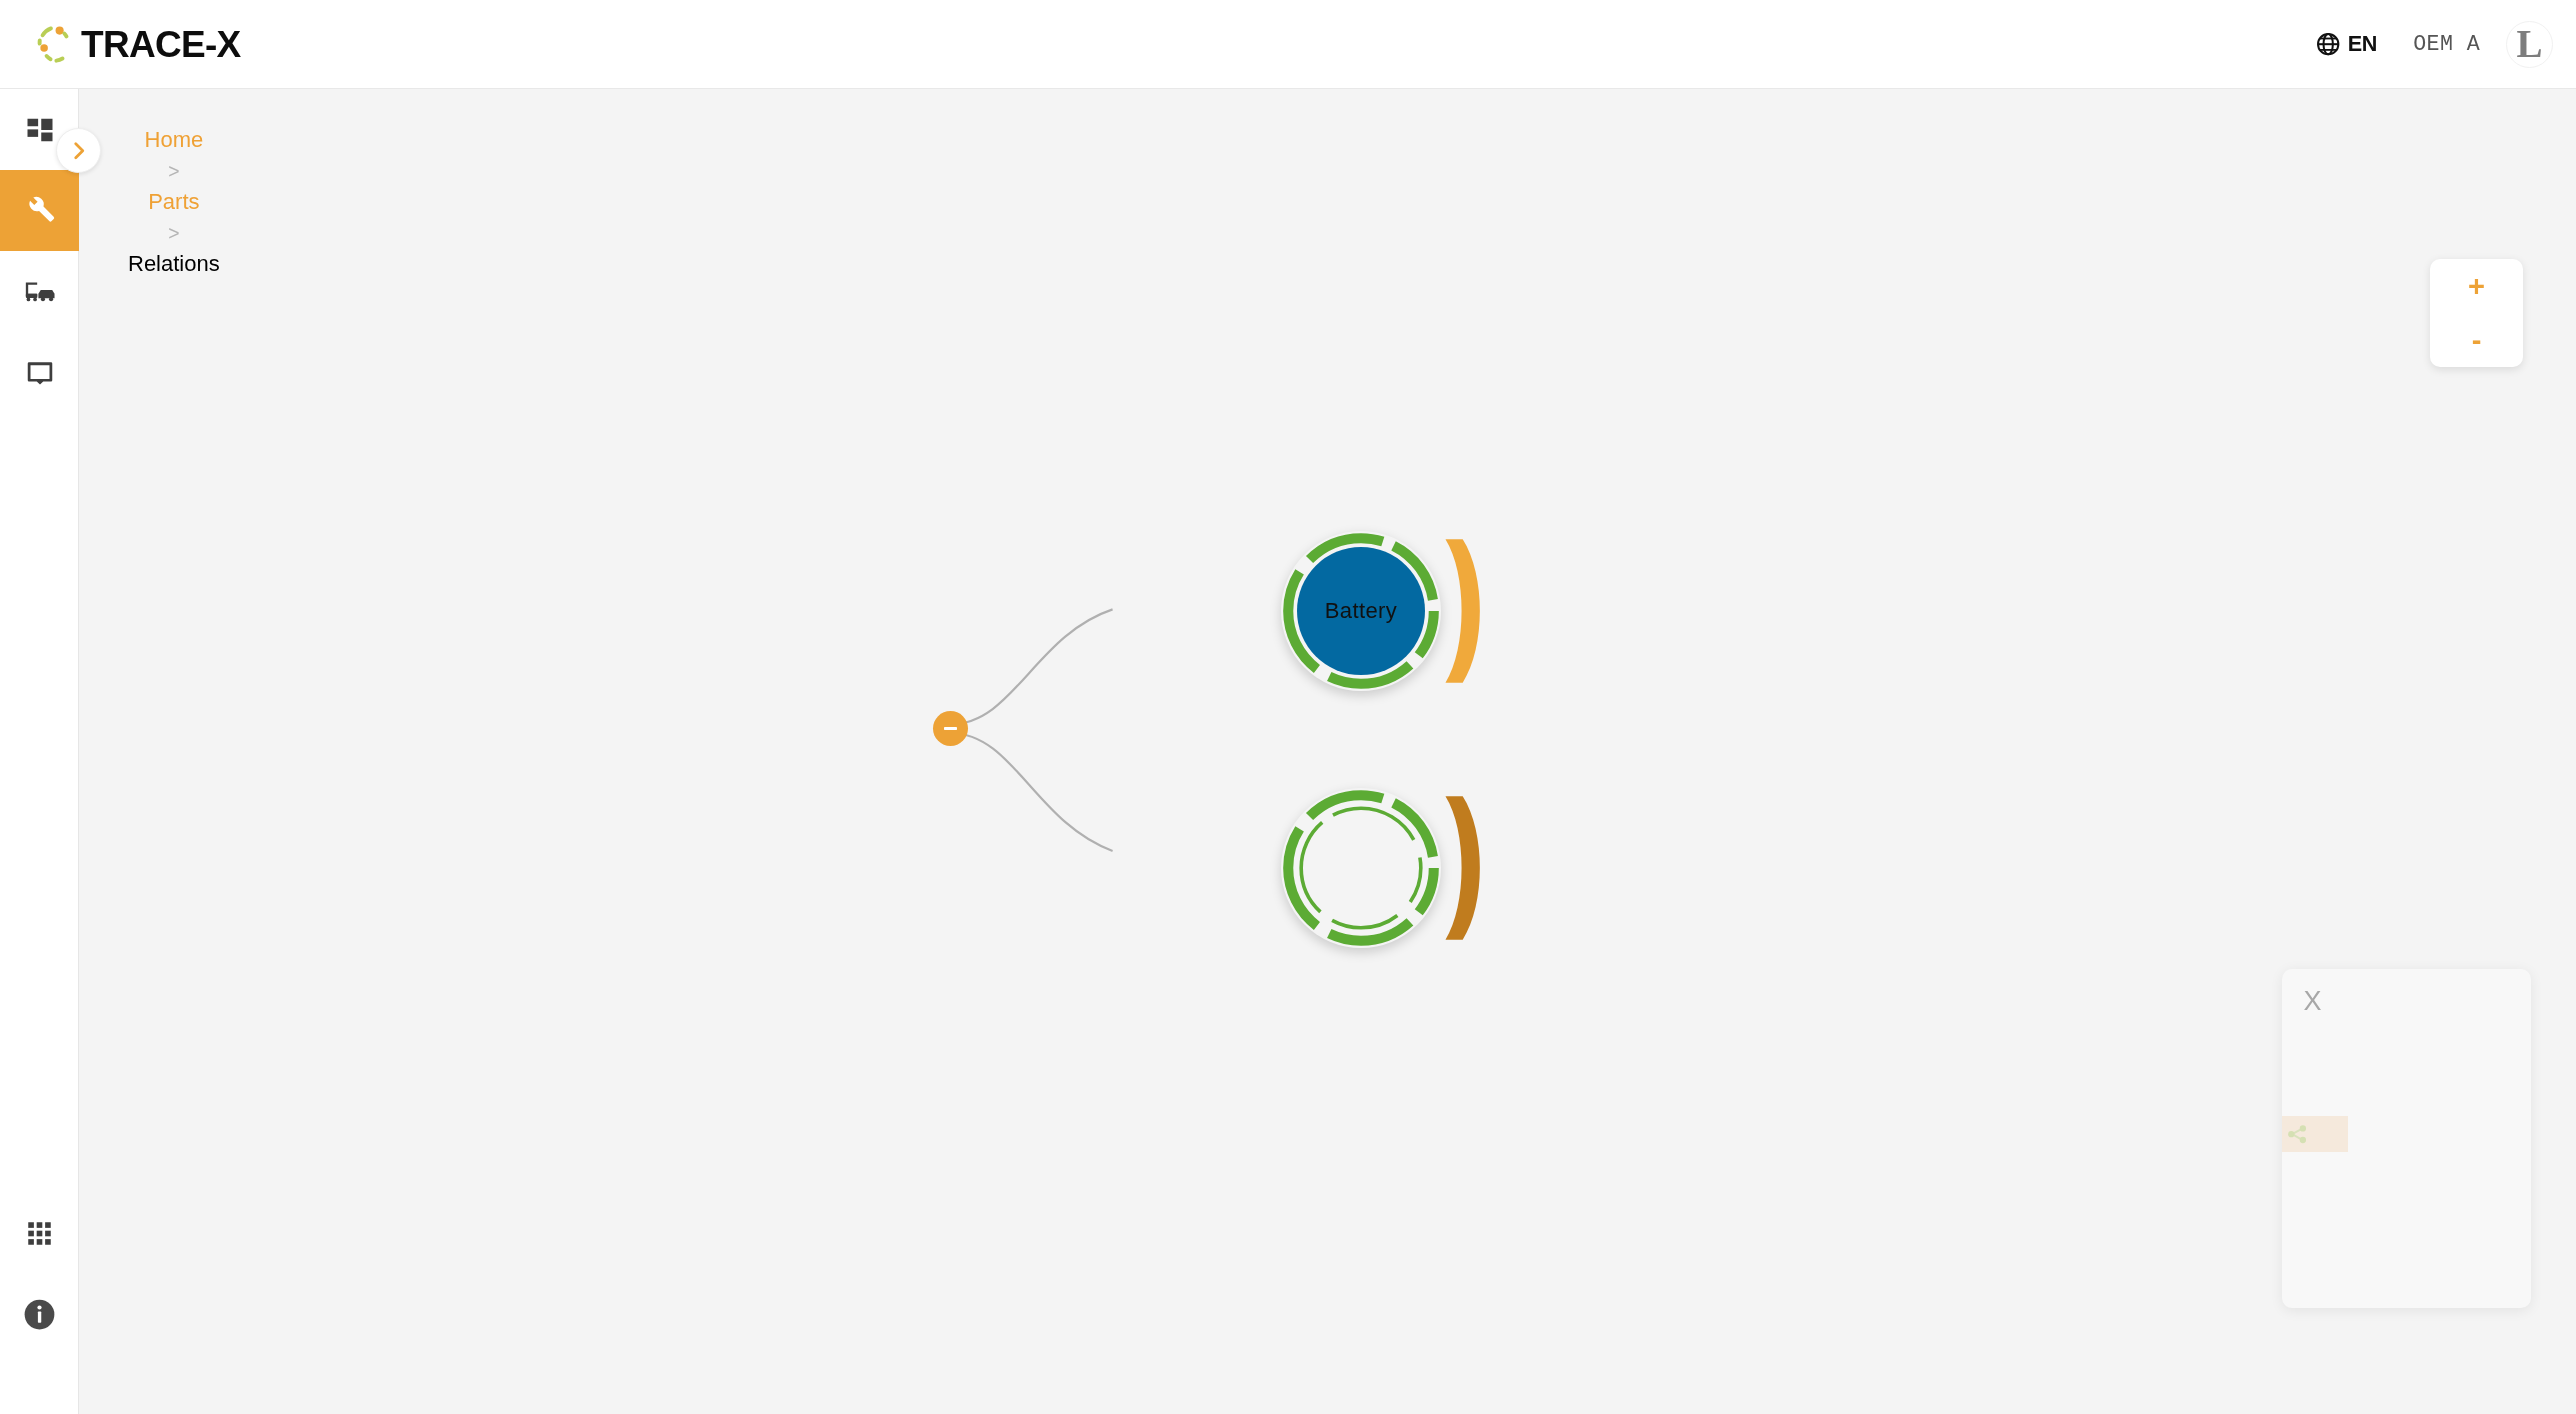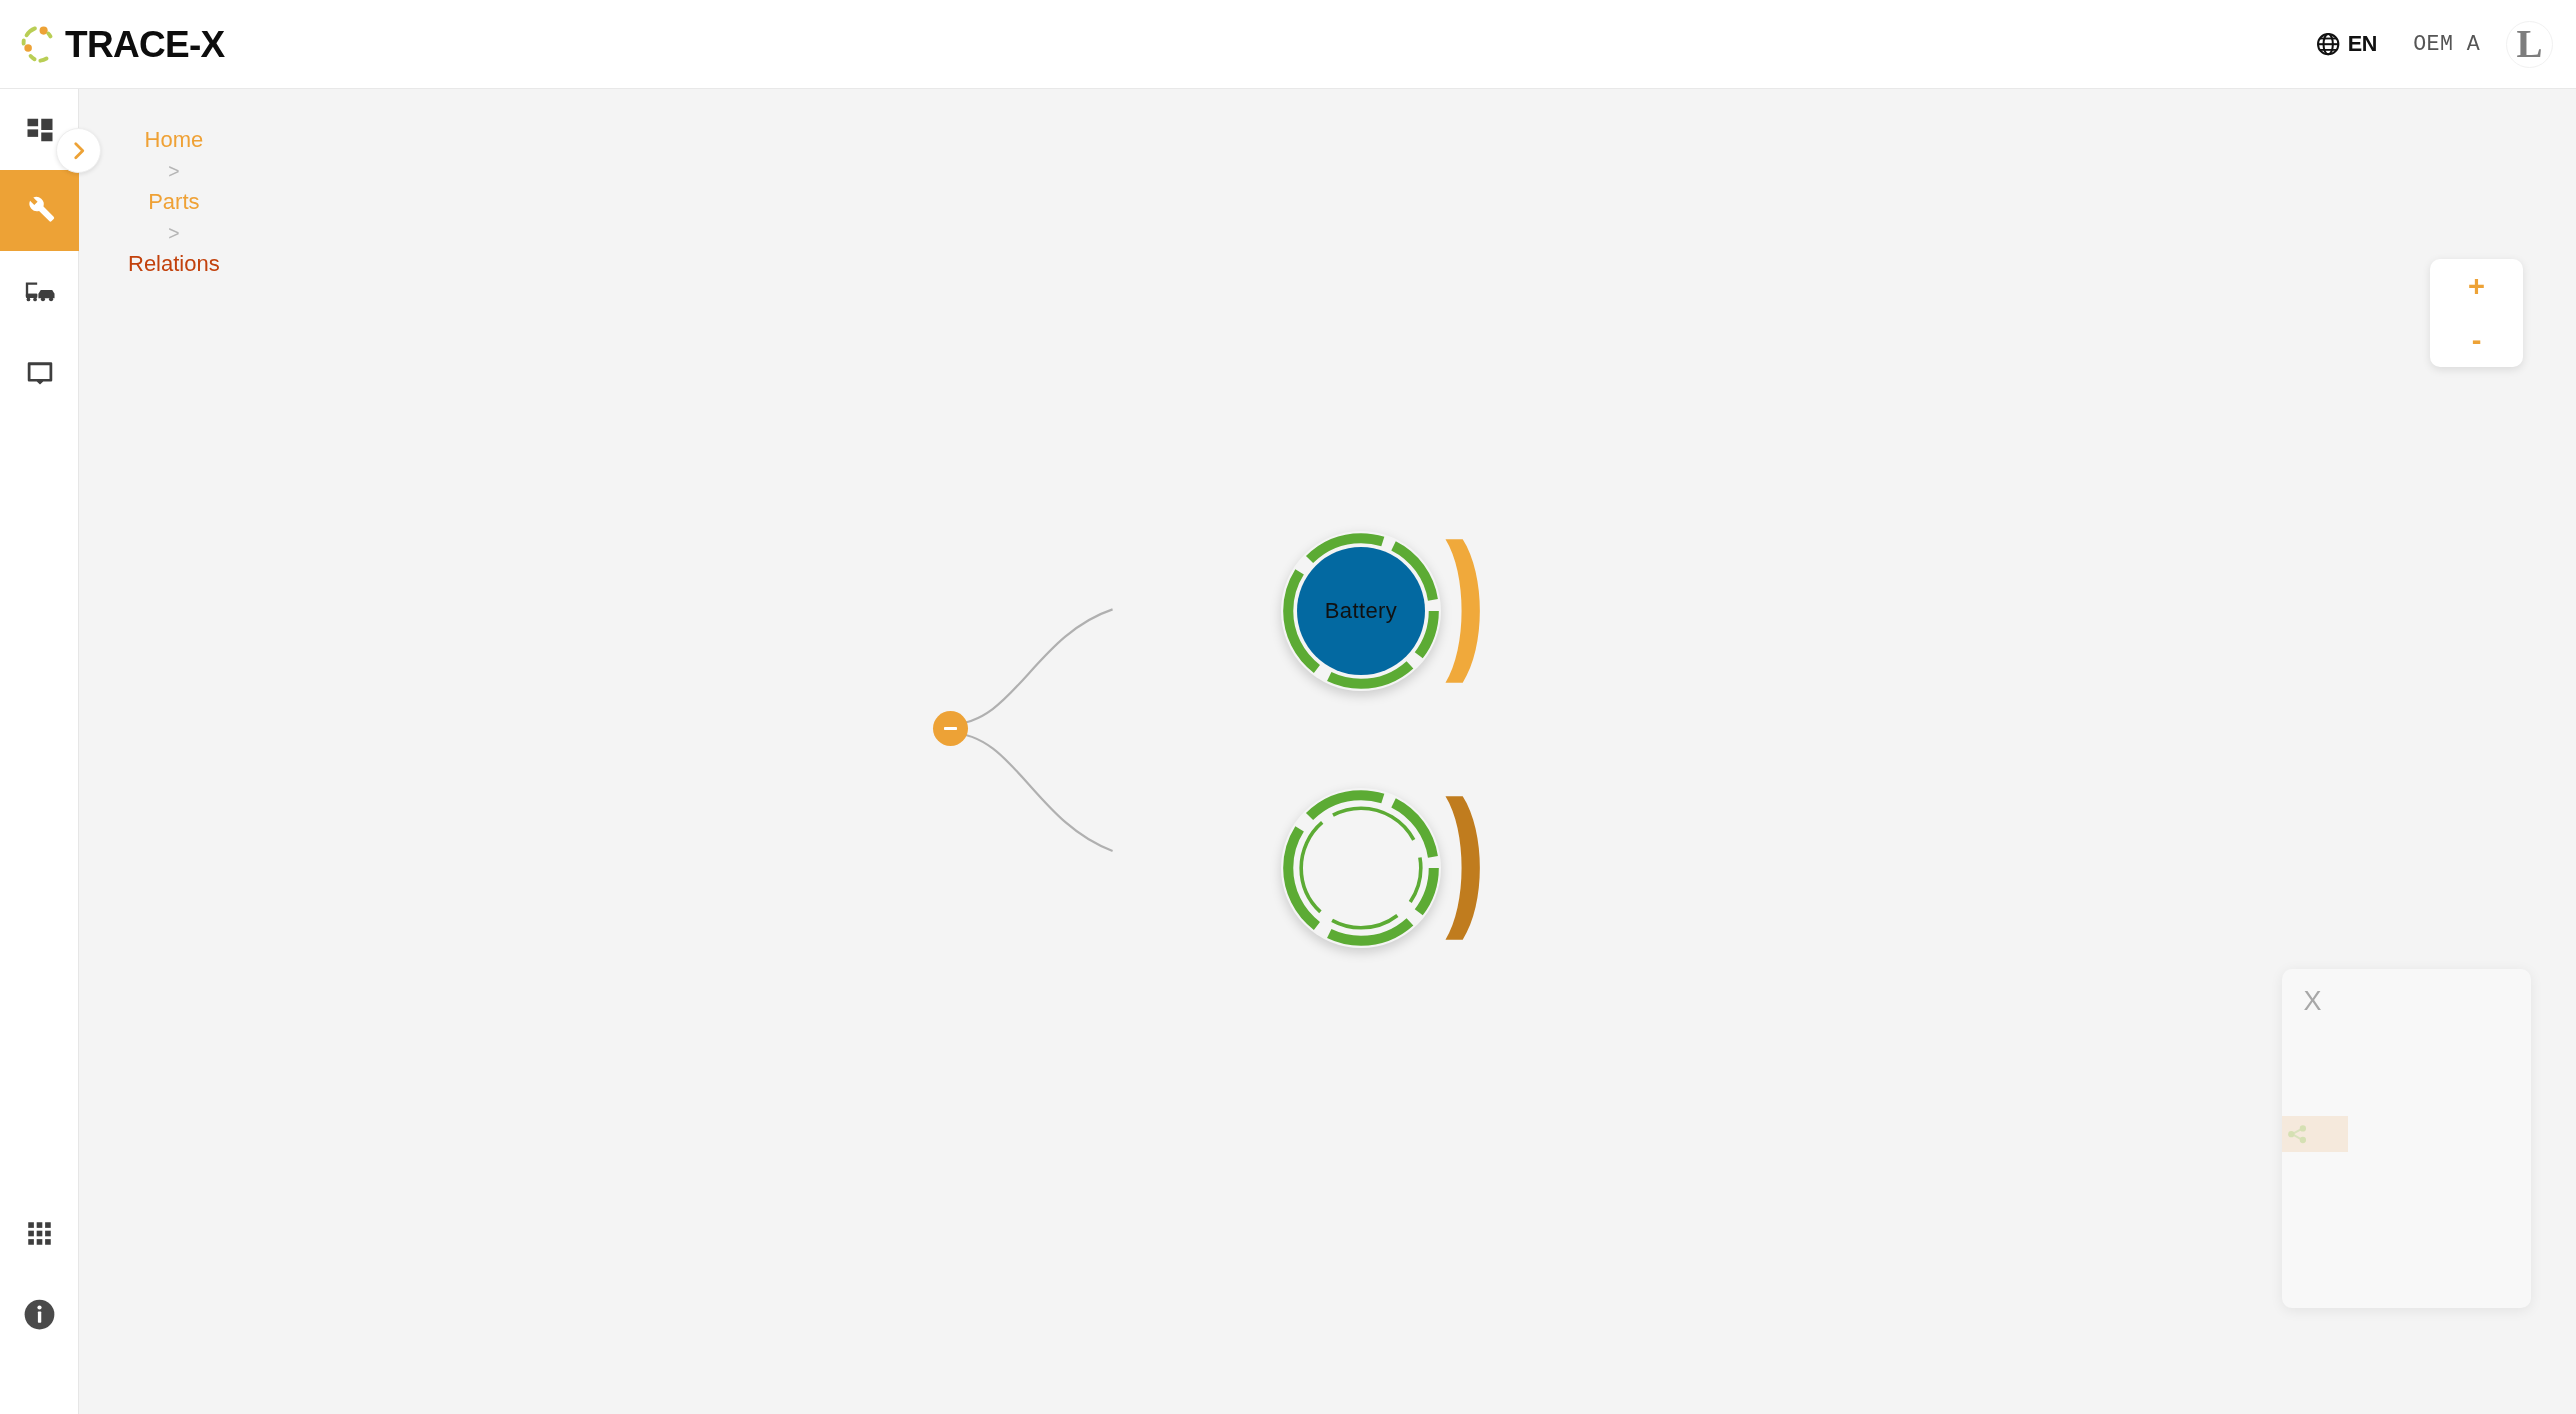--- a/index.html
+++ b/index.html
@@ -16,20 +16,21 @@
   #app-header {
     position: absolute;
     top: 0; left: 0;
     width: 2576px;
     height: 89px;
     background: #ffffff;
     border-bottom: 0.7px solid #e8e8e8;
     display: flex;
     align-items: center;
     z-index: 40;
+    padding-left: 16px;
   }
 
   #brand-logo {
     display: flex;
     align-items: center;
     margin-left: 18.7px;
     gap: 7.2px;
   }
 
   #brand-mark { width: 42px; height: 42px; display: block; }
@@ -159,21 +160,21 @@
     top: 127px;
     left: 128px;
     display: flex;
     align-items: center;
     gap: 6.5px;
     font-size: 22px;
     z-index: 20;
     flex-direction: column;
   }
   .crumb-link { color: #EFA135; cursor: pointer; }
-  .crumb-current { color: #c2410c; cursor: pointer; }
+  .crumb-current { color: #000000; cursor: pointer; }
   .crumb-sep { color: #b5b5b5; font-size: 19.4px; }
 
   
   #relations-graph {
     position: absolute;
     inset: 0;
   }
   #graph-edges { position: absolute; inset: 0; }
 
   .graph-node {

